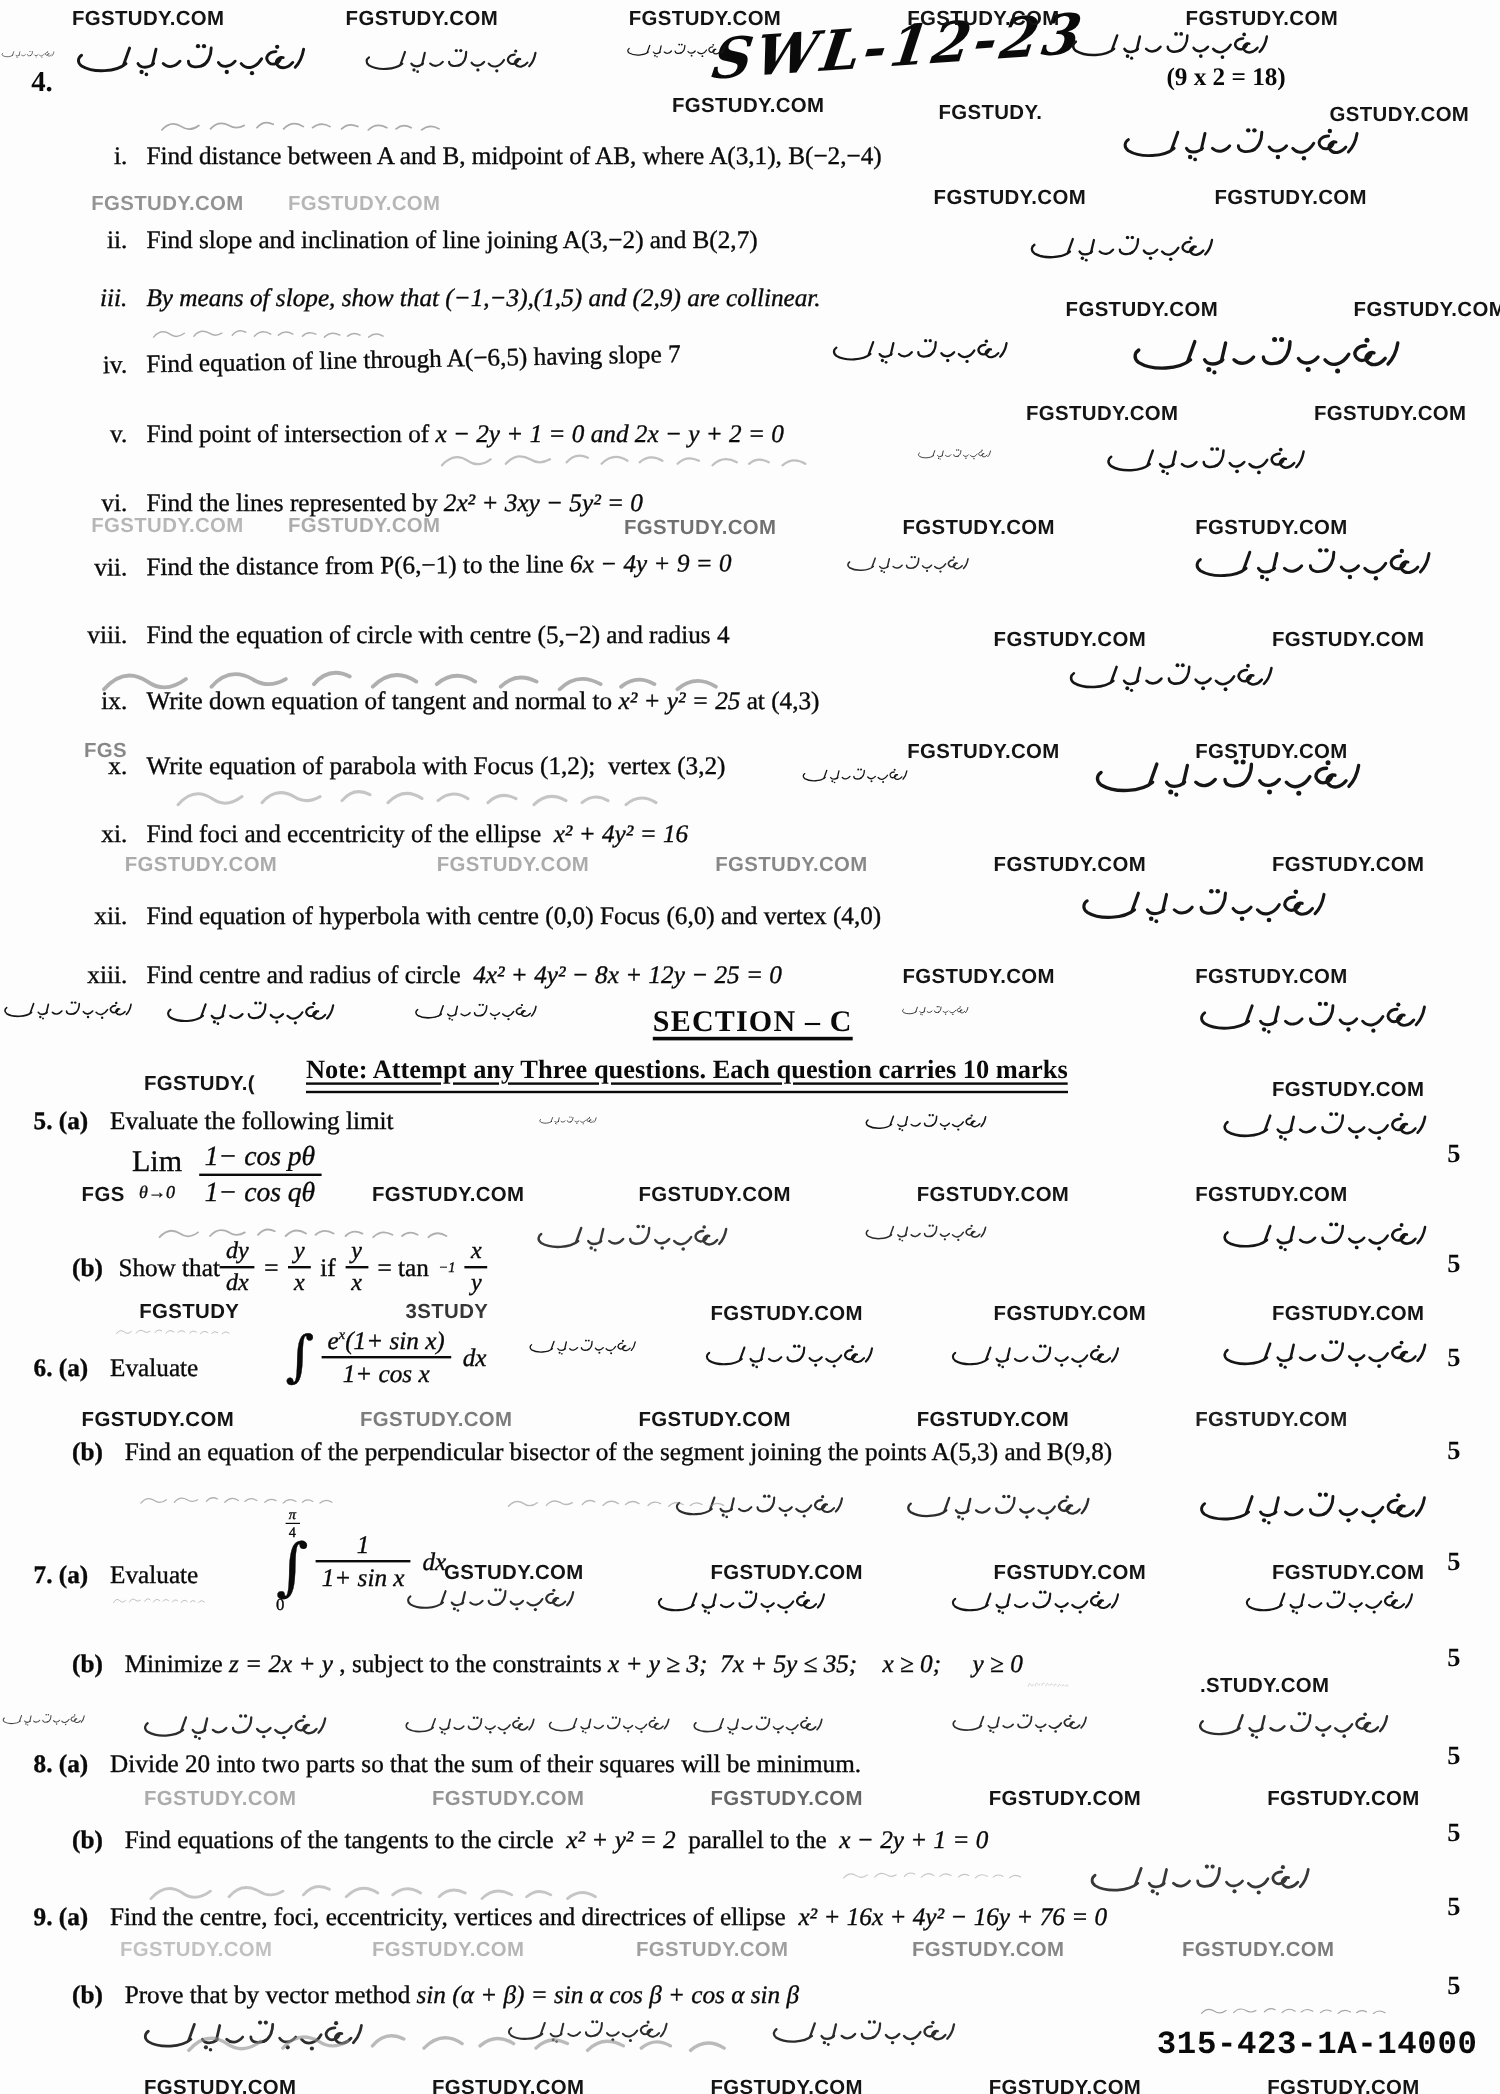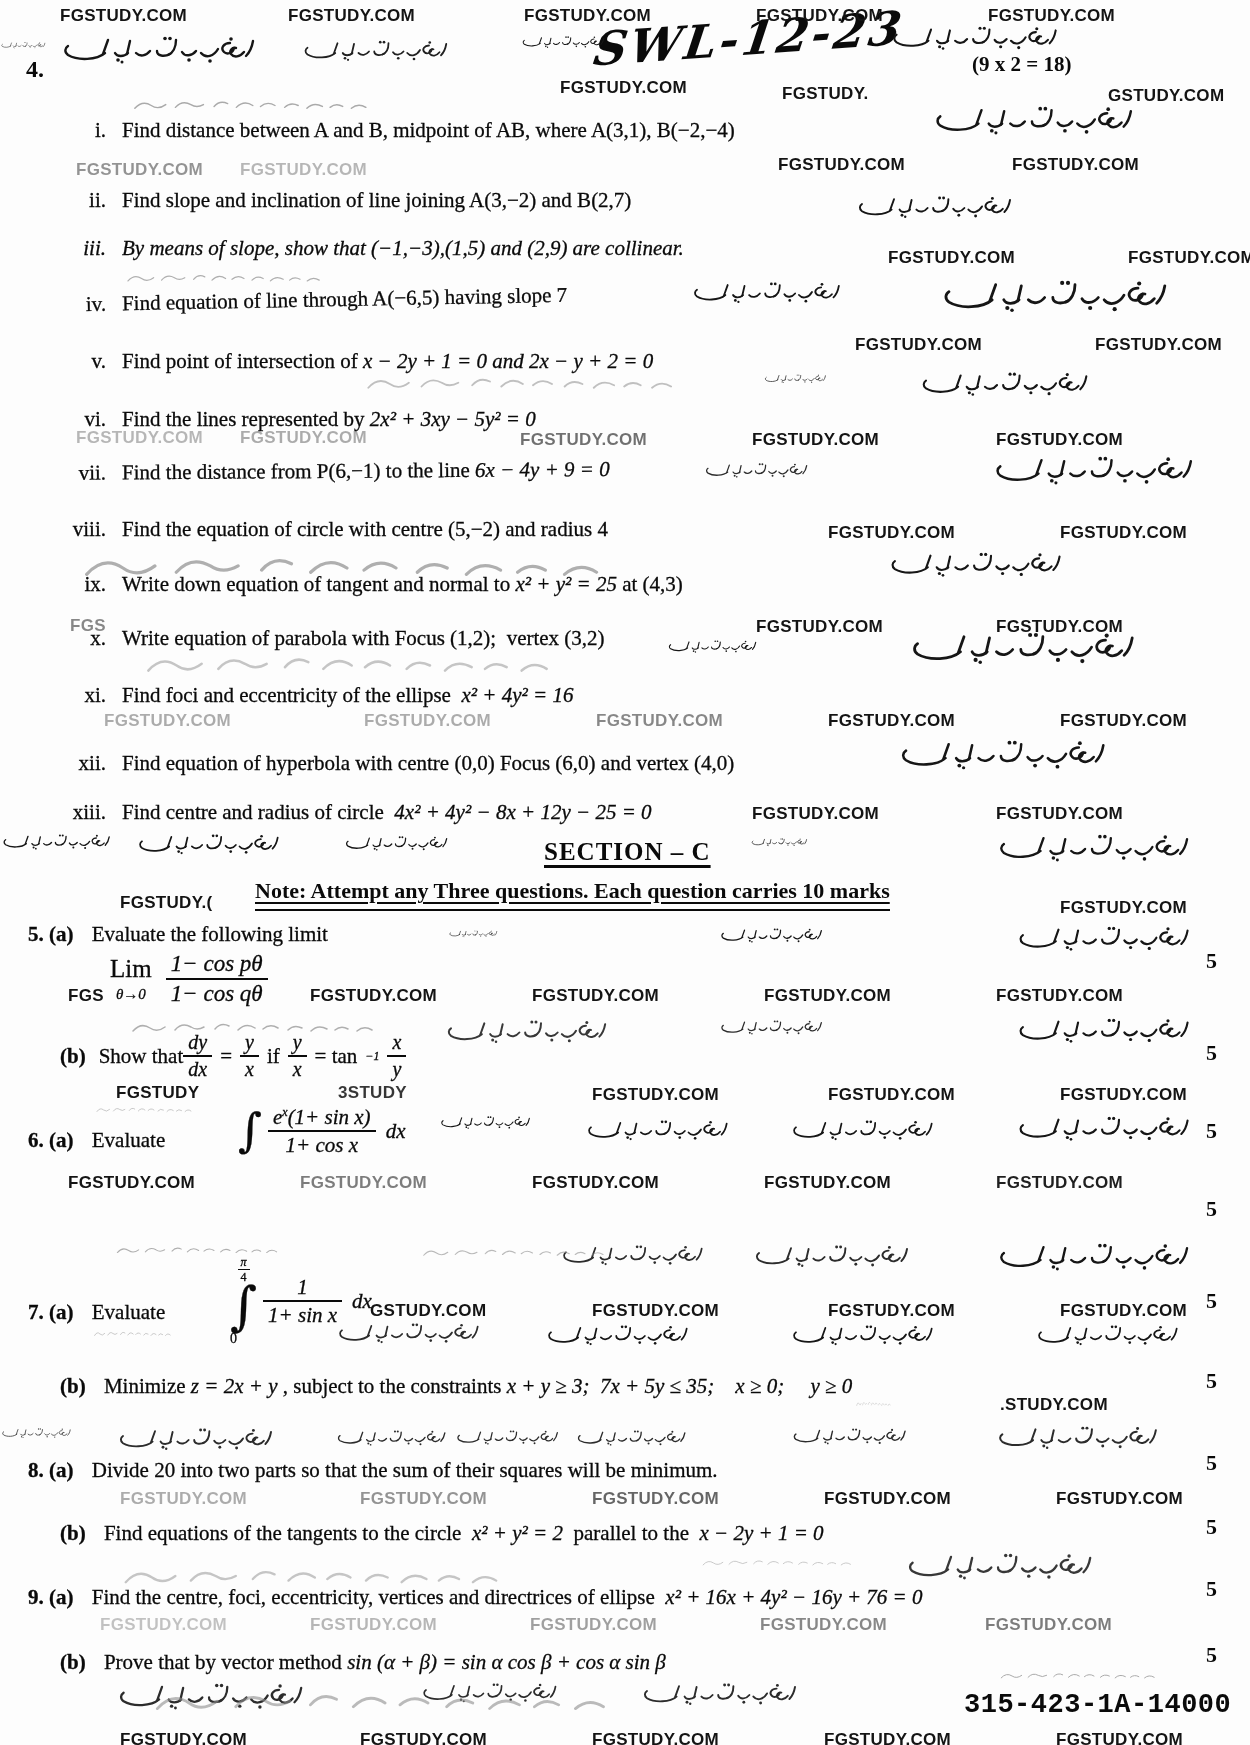--- a/index.html
+++ b/index.html
@@ -171,20 +171,24 @@
   <div class="int-row ink" style="left:238px;top:1106px">
     <span class="int-glyph">∫</span>
     <span class="frac f21">
       <span class="fn"><span>e</span><span class="supx">x</span><span>(1+ sin x)</span></span>
       <span class="fd">1+ cos x</span>
     </span>
     <span class="dxi">dx</span>
   </div>
   <span class="marks5" style="left:1206px;top:1118px">5</span>
 
+  <div class="qline ink" style="left:60px;top:1198px">
+    <span class="qlabel">(b)</span>
+    <span>Find an equation of the perpendicular bisector of the segment joining the points A(5,3) and B(9,8)</span>
+  </div>
   <span class="marks5" style="left:1206px;top:1196px">5</span>
 
   <div class="qline ink" style="left:28px;top:1300px">
     <span class="qlabel">7. (a)</span>
     <span>Evaluate</span>
   </div>
   <div class="int-row ink" style="left:230px;top:1256px">
     <span class="int-col">
       <span class="tinyfrac">
         <span class="tfn">π</span>

